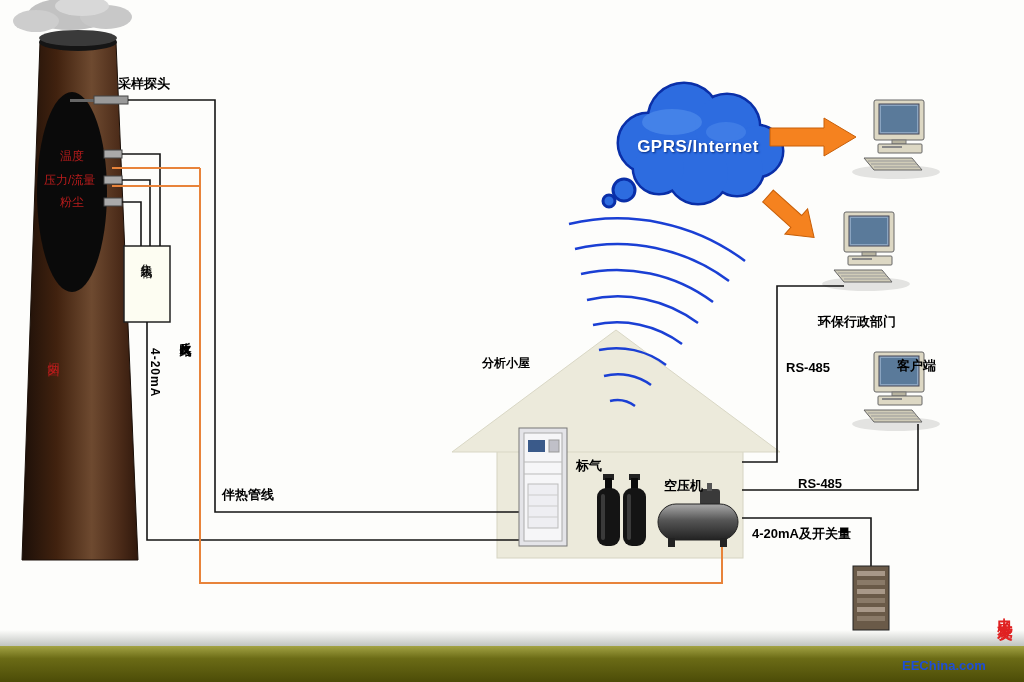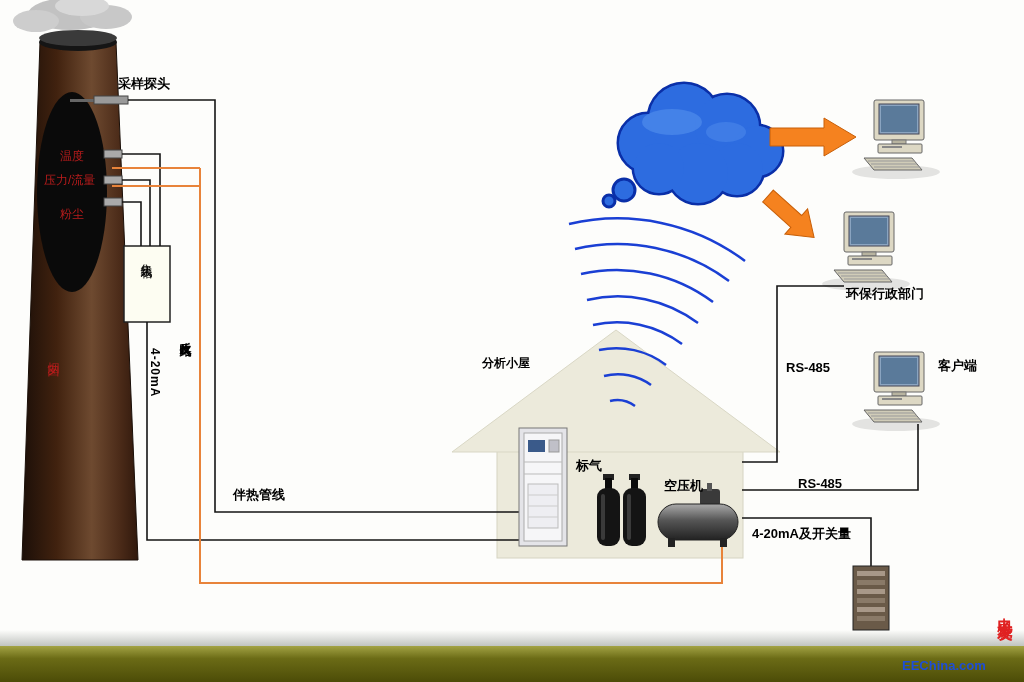--- a/index.html
+++ b/index.html
@@ -181,34 +181,35 @@
       <rect x="857" y="589" width="28" height="5" fill="#a89888"></rect>
       <rect x="857" y="598" width="28" height="5" fill="#8a7a68"></rect>
       <rect x="857" y="607" width="28" height="5" fill="#a89888"></rect>
       <rect x="857" y="616" width="28" height="5" fill="#8a7a68"></rect>
     </g>
   </svg>
 
   <div class="label" style="left:118px;top:76px;">采样探头</div>
   <div class="label white" style="left:60px;top:149px;">温度</div>
   <div class="label white" style="left:44px;top:173px;">压力/流量</div>
-  <div class="label white" style="left:60px;top:207px;">粉尘</div>
+  <div class="label white" style="left:60px;top:195px;">粉尘</div>
   <div class="label white vert" style="left:46px;top:352px;">烟囱</div>
   <div class="label vert" style="left:139px;top:254px;font-weight:400;font-size:12px;letter-spacing:2px;">集线箱</div>
   <div class="label vrot" style="left:148px;top:348px;font-size:12px;">4-20mA</div>
   <div class="label vert" style="left:178px;top:332px;font-size:12px;letter-spacing:1px;">反吹气路</div>
-  <div class="label" style="left:222px;top:487px;margin-left:11px;">伴热管线</div>
+  <div class="label" style="left:222px;top:487px;">伴热管线</div>
 
   <div class="label" style="left:482px;top:356px;font-size:12px;">分析小屋</div>
   <div class="label" style="left:576px;top:458px;">标气</div>
   <div class="label" style="left:664px;top:458px;margin-top:20px;">空压机</div>
 
-
-  <div class="label" style="left:818px;top:286px;margin-left:28px;">环保行政部门</div>
-  <div class="label" style="left:938px;top:358px;">客户端</div>
+  <div class="label cloud-label" style="left:618px;top:137px;width:160px;">GPRS/Internet</div>
+
+  <div class="label" style="left:818px;top:314px;">环保行政部门</div>
+  <div class="label" style="left:897px;top:358px;">客户端</div>
   <div class="label" style="left:786px;top:360px;">RS-485</div>
   <div class="label" style="left:798px;top:476px;">RS-485</div>
   <div class="label" style="left:752px;top:526px;">4-20mA及开关量</div>
 
   <div class="label wm-vert" style="left:996px;top:606px;">电子发烧友</div>
   <div class="label wm-site" style="left:902px;top:658px;">EEChina.com</div>
 
 </div>
 
 </body></html>

